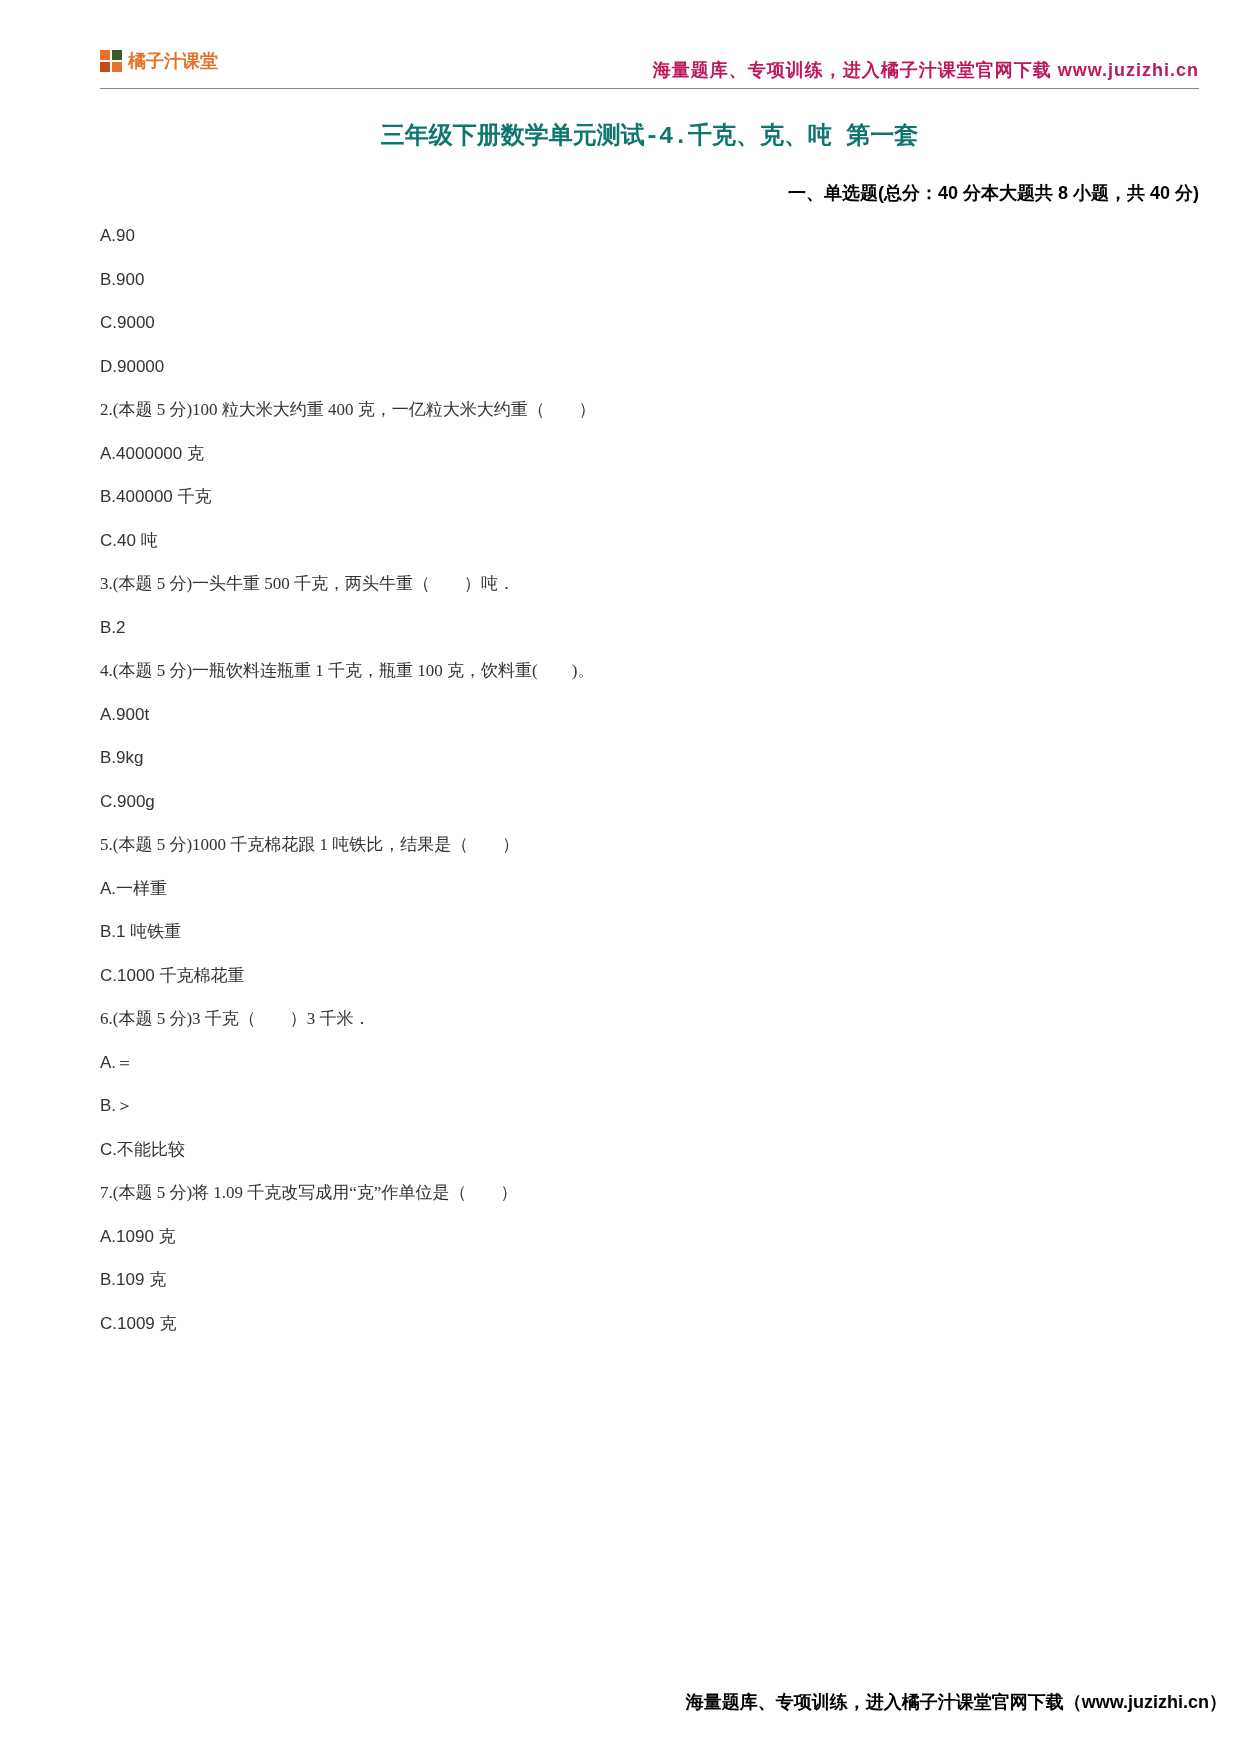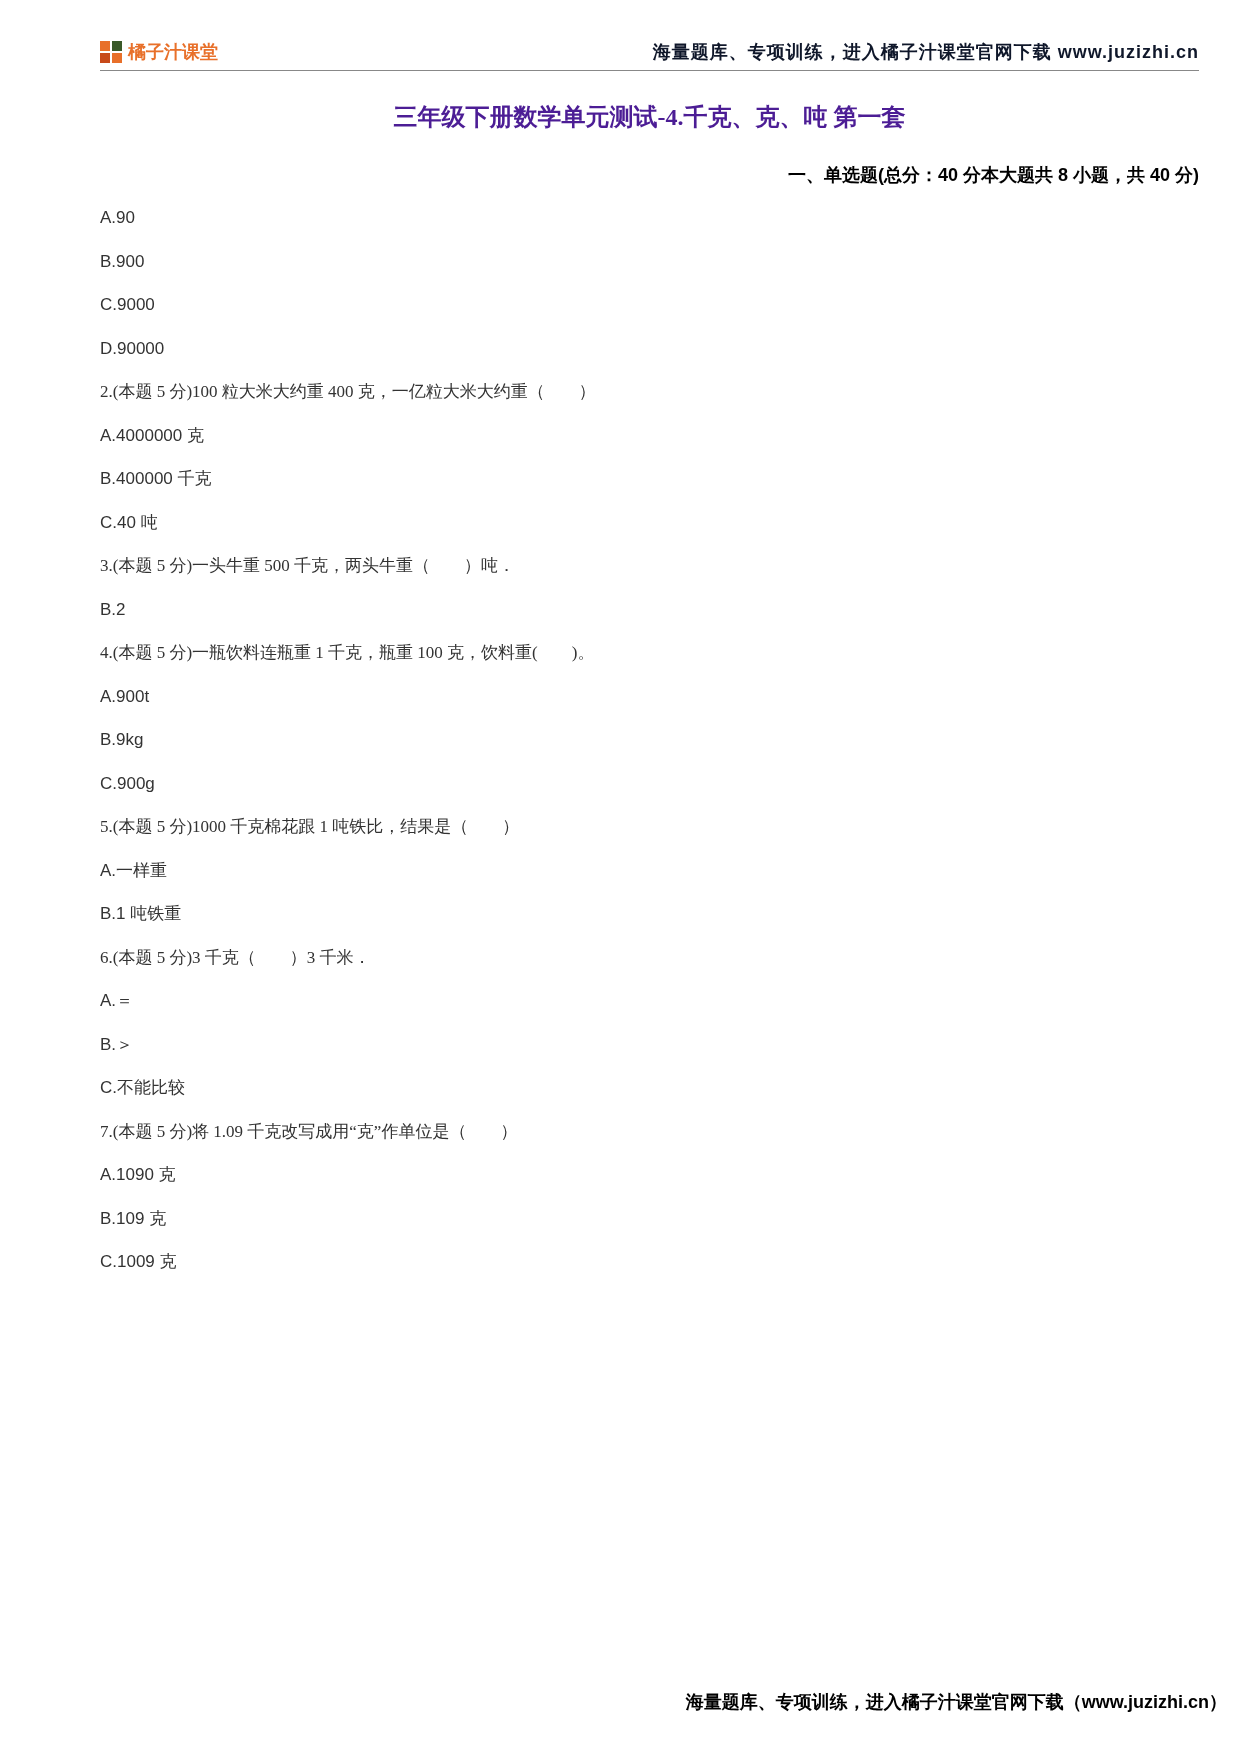--- a/index.html
+++ b/index.html
@@ -39,33 +39,34 @@
       width: 100%;
       height: 100%;
     }
     .logo-text {
       color: #e8702a;
       font-size: 18px;
       font-weight: bold;
       font-family: "SimHei", "黑体", sans-serif;
     }
     .header-right {
-      color: #0f172a;
+      color: #be185d;
       font-size: 18px;
       font-weight: bold;
       font-family: "SimHei", "黑体", sans-serif;
       letter-spacing: 1px;
+      margin-top: 18px;
     }
     .title {
       text-align: center;
       font-size: 24px;
       font-weight: bold;
-      font-family: Liberation Serif, serif;
+      font-family: Liberation Mono, monospace;
       margin-bottom: 30px;
-      color: #4c1d95;
+      color: #0f766e;
     }
     .section-heading {
       font-size: 18px;
       font-weight: bold;
       font-family: "SimHei", "黑体", sans-serif;
       margin-bottom: 18px;
       color: #000;
       text-align: right;
     }
     .question-line {
@@ -128,20 +129,21 @@
       <div class="option-line">C.40 吨</div>
       <div class="question-line">3.(本题 5 分)一头牛重 500 千克，两头牛重（　　）吨．</div>
       <div class="option-line">B.2</div>
       <div class="question-line">4.(本题 5 分)一瓶饮料连瓶重 1 千克，瓶重 100 克，饮料重(　　)。</div>
       <div class="option-line">A.900t</div>
       <div class="option-line">B.9kg</div>
       <div class="option-line">C.900g</div>
       <div class="question-line">5.(本题 5 分)1000 千克棉花跟 1 吨铁比，结果是（　　）</div>
       <div class="option-line">A.一样重</div>
       <div class="option-line">B.1 吨铁重</div>
+      <div class="option-line">C.1000 千克棉花重</div>
       <div class="question-line">6.(本题 5 分)3 千克（　　）3 千米．</div>
       <div class="option-line">A.＝</div>
       <div class="option-line">B.＞</div>
       <div class="option-line">C.不能比较</div>
       <div class="question-line">7.(本题 5 分)将 1.09 千克改写成用“克”作单位是（　　）</div>
       <div class="option-line">A.1090 克</div>
       <div class="option-line">B.109 克</div>
       <div class="option-line">C.1009 克</div>
     </div>
 </div>

